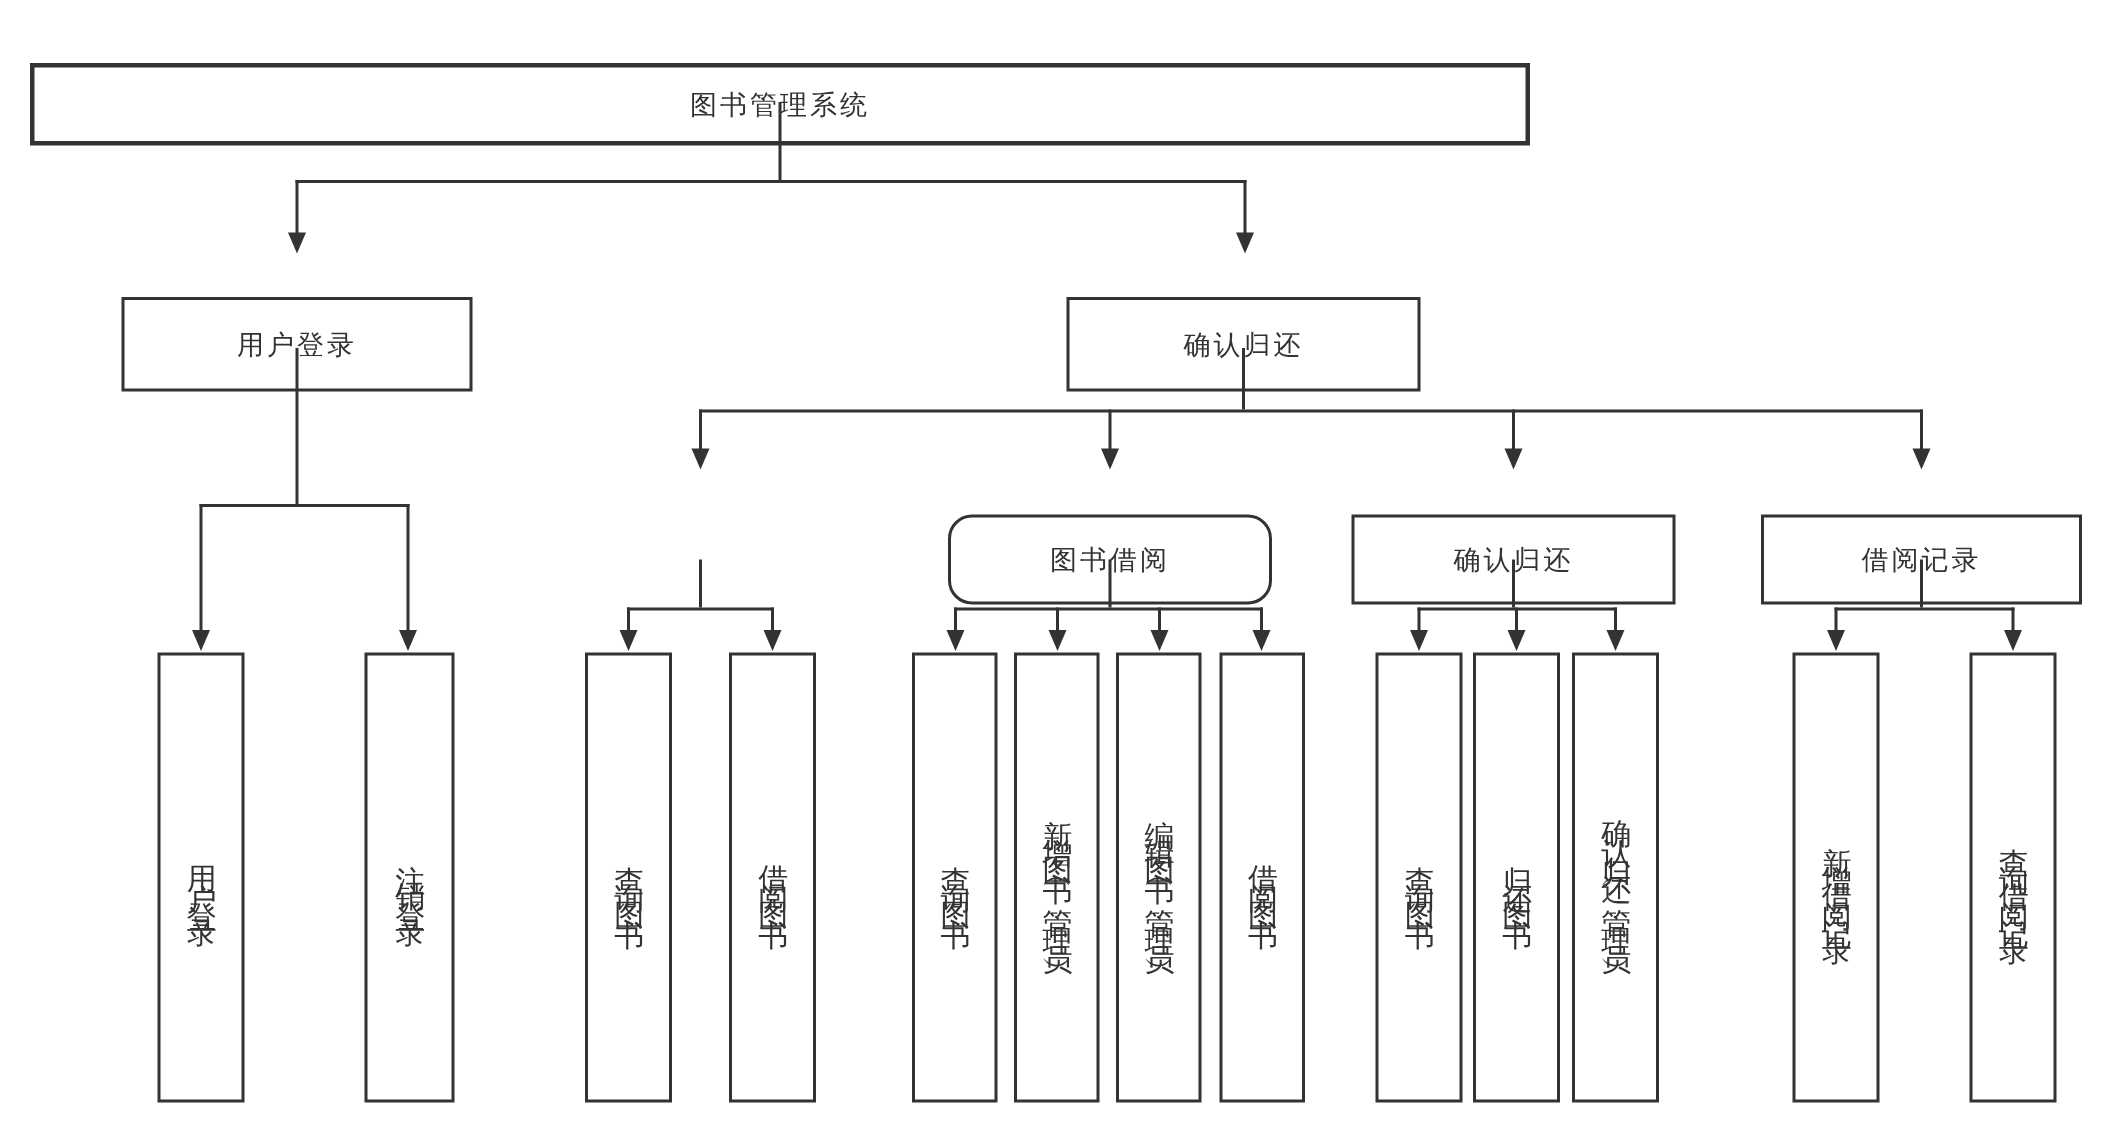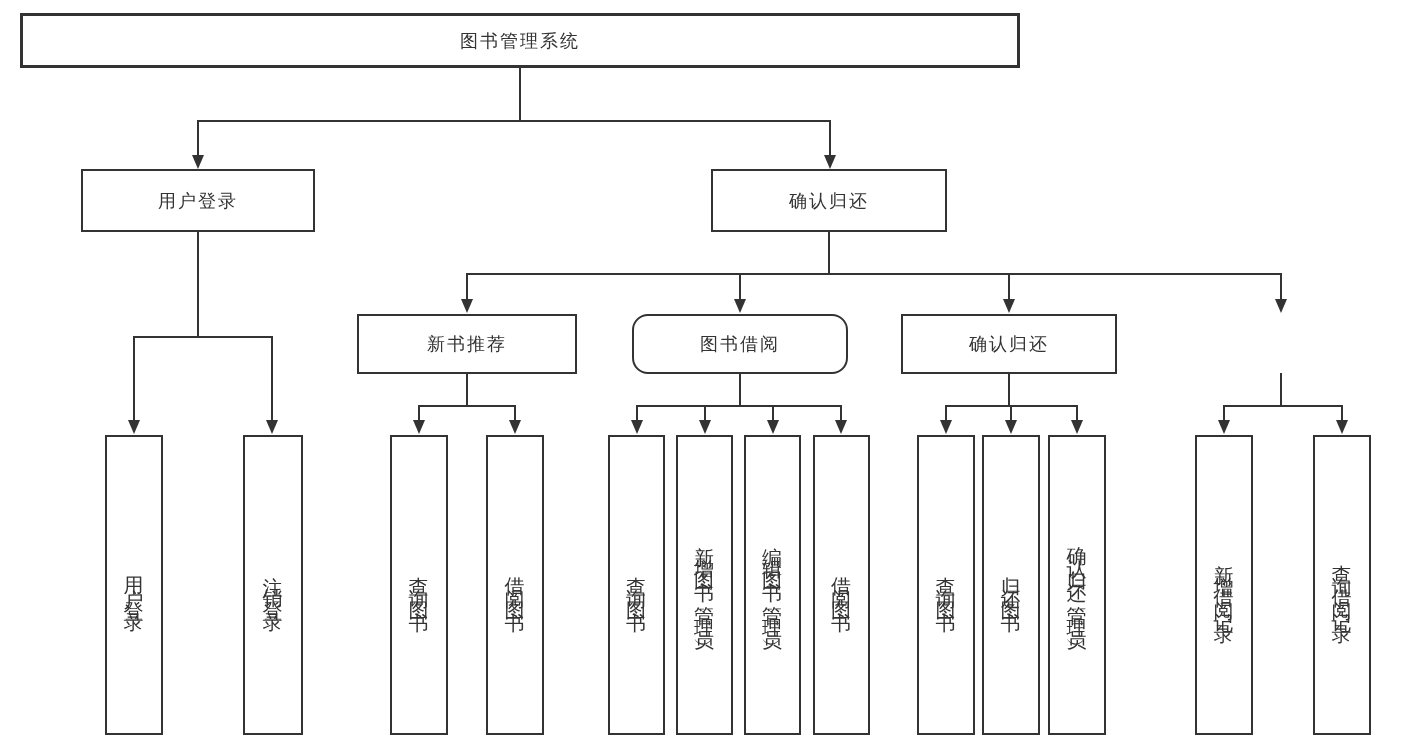--- a/index.html
+++ b/index.html
@@ -17,21 +17,21 @@
     overflow:hidden;
   }
   .box{
     position:absolute;
     background:#ffffff;
     border:2px solid var(--line);
     box-sizing:border-box;
     display:flex;align-items:center;justify-content:center;
     color:var(--text);
   }
-  .hnode{font-size:18px;letter-spacing:2px;}
+  .hnode{font-size:18px;letter-spacing:2px;margin-top:29px;}
   .root-box{border-width:3px;}
   .leaf span.vtext{
     writing-mode:vertical-rl;
     text-orientation:mixed;
     font-size:20px;
     letter-spacing:12px;
     line-height:1.1;
     color:var(--text);
   }
   .vline{position:absolute;width:2px;background:var(--line);}
@@ -87,28 +87,28 @@
   <div class="hline" style="left:466px;top:273px;width:816px;"></div>
   <div class="vline" style="left:466px;top:273px;height:27px;"></div>
   <div class="arrow" style="left:461px;top:299px;"></div>
   <div class="vline" style="left:739px;top:273px;height:27px;"></div>
   <div class="arrow" style="left:734px;top:299px;"></div>
   <div class="vline" style="left:1008px;top:273px;height:27px;"></div>
   <div class="arrow" style="left:1003px;top:299px;"></div>
   <div class="vline" style="left:1280px;top:273px;height:27px;"></div>
   <div class="arrow" style="left:1275px;top:299px;"></div>
 
-  <div class="box hnode" style="left:357px;top:314px;width:220px;height:60px;">
-    <span>新书推荐</span>
-  </div>
   <div class="box hnode" style="left:632px;top:314px;width:216px;height:60px;border-radius:16px;">
     <span>图书借阅</span>
   </div>
   <div class="box hnode" style="left:901px;top:314px;width:216px;height:60px;">
     <span>确认归还</span>
+  </div>
+  <div class="box hnode" style="left:1174px;top:314px;width:214px;height:60px;">
+    <span>借阅记录</span>
   </div>
 
   <div class="vline" style="left:466px;top:373px;height:32px;"></div>
   <div class="hline" style="left:418px;top:405px;width:98px;"></div>
   <div class="vline" style="left:418px;top:405px;height:16px;"></div>
   <div class="arrow" style="left:413px;top:420px;"></div>
   <div class="vline" style="left:514px;top:405px;height:16px;"></div>
   <div class="arrow" style="left:509px;top:420px;"></div>
 
   <div class="vline" style="left:739px;top:373px;height:32px;"></div>

